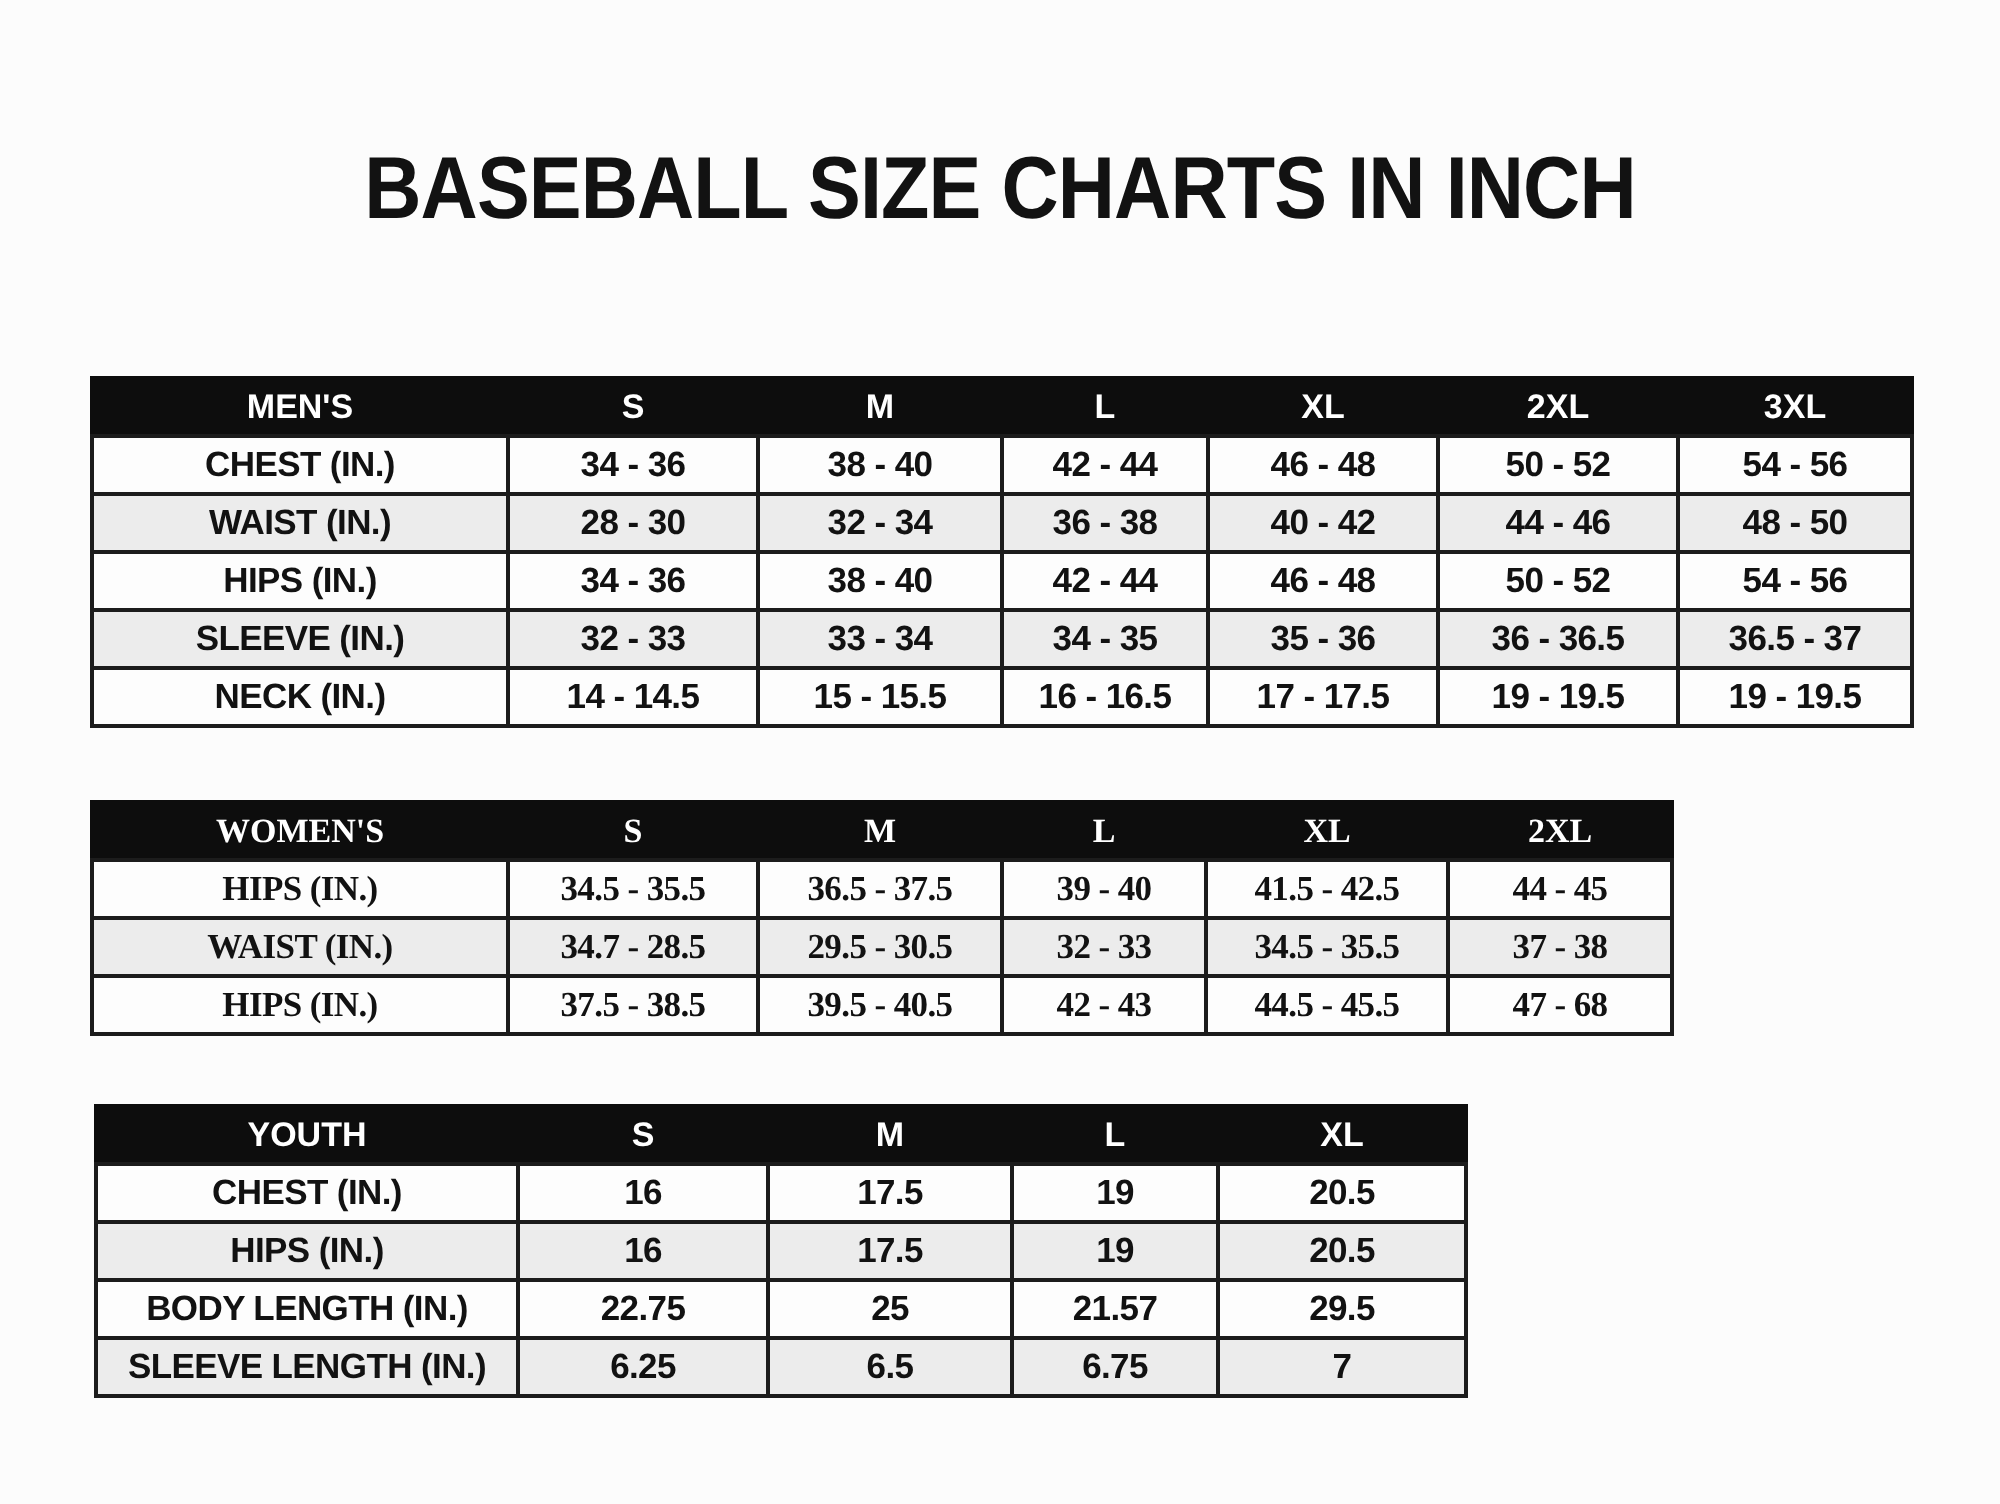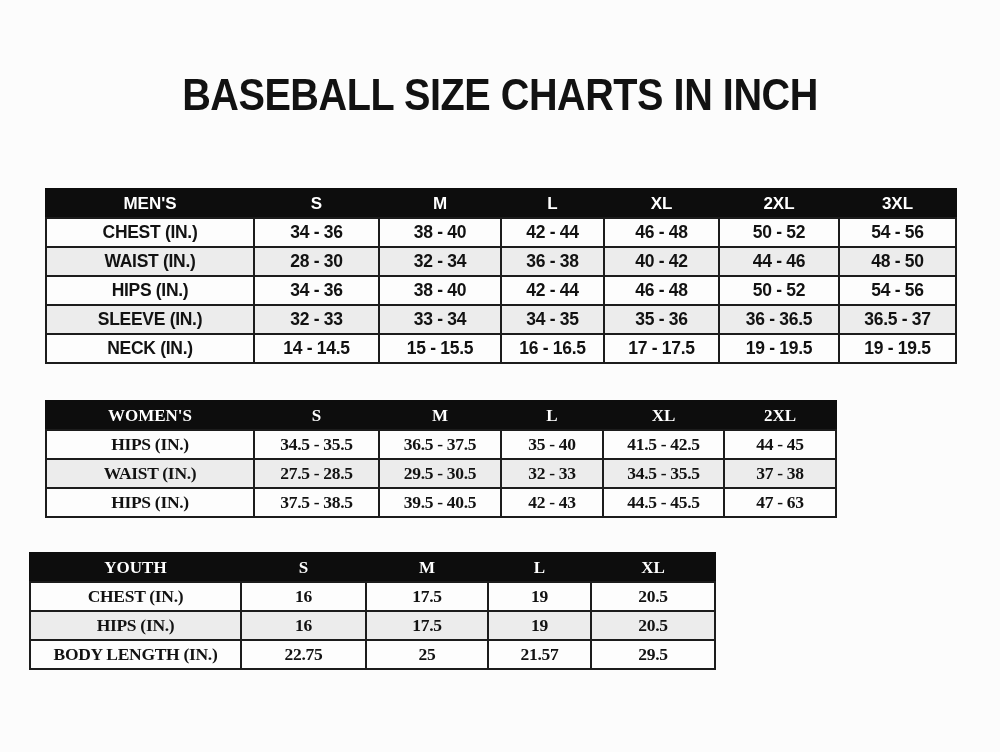--- a/index.html
+++ b/index.html
@@ -11,21 +11,21 @@
   .page{position:absolute;inset:0;border-radius:14px;}
   .title{
     position:absolute;top:70px;left:0;width:1000px;margin:0;
     text-align:center;font-size:44px;font-weight:700;color:#121212;
     letter-spacing:-0.5px;transform:scaleX(0.9);transform-origin:center;
     white-space:nowrap;
   }
   .table-pos{position:absolute;}
   .t-mens  {left:45px;top:188px;}
   .t-womens{left:45px;top:400px;font-family:Liberation Serif, serif;}
-  .t-youth {left:29px;top:552px;font-family:Liberation Serif, serif;}
+  .t-youth {left:47px;top:552px;}
   table.size-table{border-collapse:collapse;table-layout:fixed;}
   .size-table th,.size-table td{
     border:2px solid #1c1c1c;height:27px;padding:0 2px;
     text-align:center;vertical-align:middle;
     font-weight:700;font-size:17.5px;color:#121212;
     letter-spacing:-0.3px;white-space:nowrap;overflow:hidden;
   }
   .size-table thead th{
     background:#0d0d0d;color:#ffffff;
     border-color:#0d0d0d;border-bottom-color:#1c1c1c;
@@ -128,39 +128,39 @@
             <th>L</th>
             <th>XL</th>
             <th>2XL</th>
           </tr>
         </thead>
         <tbody>
           <tr>
             <td>HIPS (IN.)</td>
             <td>34.5 - 35.5</td>
             <td>36.5 - 37.5</td>
-            <td>35 - 40</td>
+            <td>39 - 40</td>
             <td>41.5 - 42.5</td>
             <td>44 - 45</td>
           </tr>
           <tr>
             <td>WAIST (IN.)</td>
-            <td>27.5 - 28.5</td>
+            <td>34.7 - 28.5</td>
             <td>29.5 - 30.5</td>
             <td>32 - 33</td>
             <td>34.5 - 35.5</td>
             <td>37 - 38</td>
           </tr>
           <tr>
             <td>HIPS (IN.)</td>
             <td>37.5 - 38.5</td>
             <td>39.5 - 40.5</td>
             <td>42 - 43</td>
             <td>44.5 - 45.5</td>
-            <td>47 - 63</td>
+            <td>47 - 68</td>
           </tr>
         </tbody>
       </table>
     </div>
   <div class="table-pos t-youth">
       <table class="size-table">
         <colgroup>
           <col style="width: 211px;">
           <col style="width: 125px;">
           <col style="width: 122px;">
@@ -191,16 +191,23 @@
             <td>19</td>
             <td>20.5</td>
           </tr>
           <tr>
             <td>BODY LENGTH (IN.)</td>
             <td>22.75</td>
             <td>25</td>
             <td>21.57</td>
             <td>29.5</td>
           </tr>
+          <tr>
+            <td>SLEEVE LENGTH (IN.)</td>
+            <td>6.25</td>
+            <td>6.5</td>
+            <td>6.75</td>
+            <td>7</td>
+          </tr>
         </tbody>
       </table>
     </div>
 </div>
 
 </body></html>

